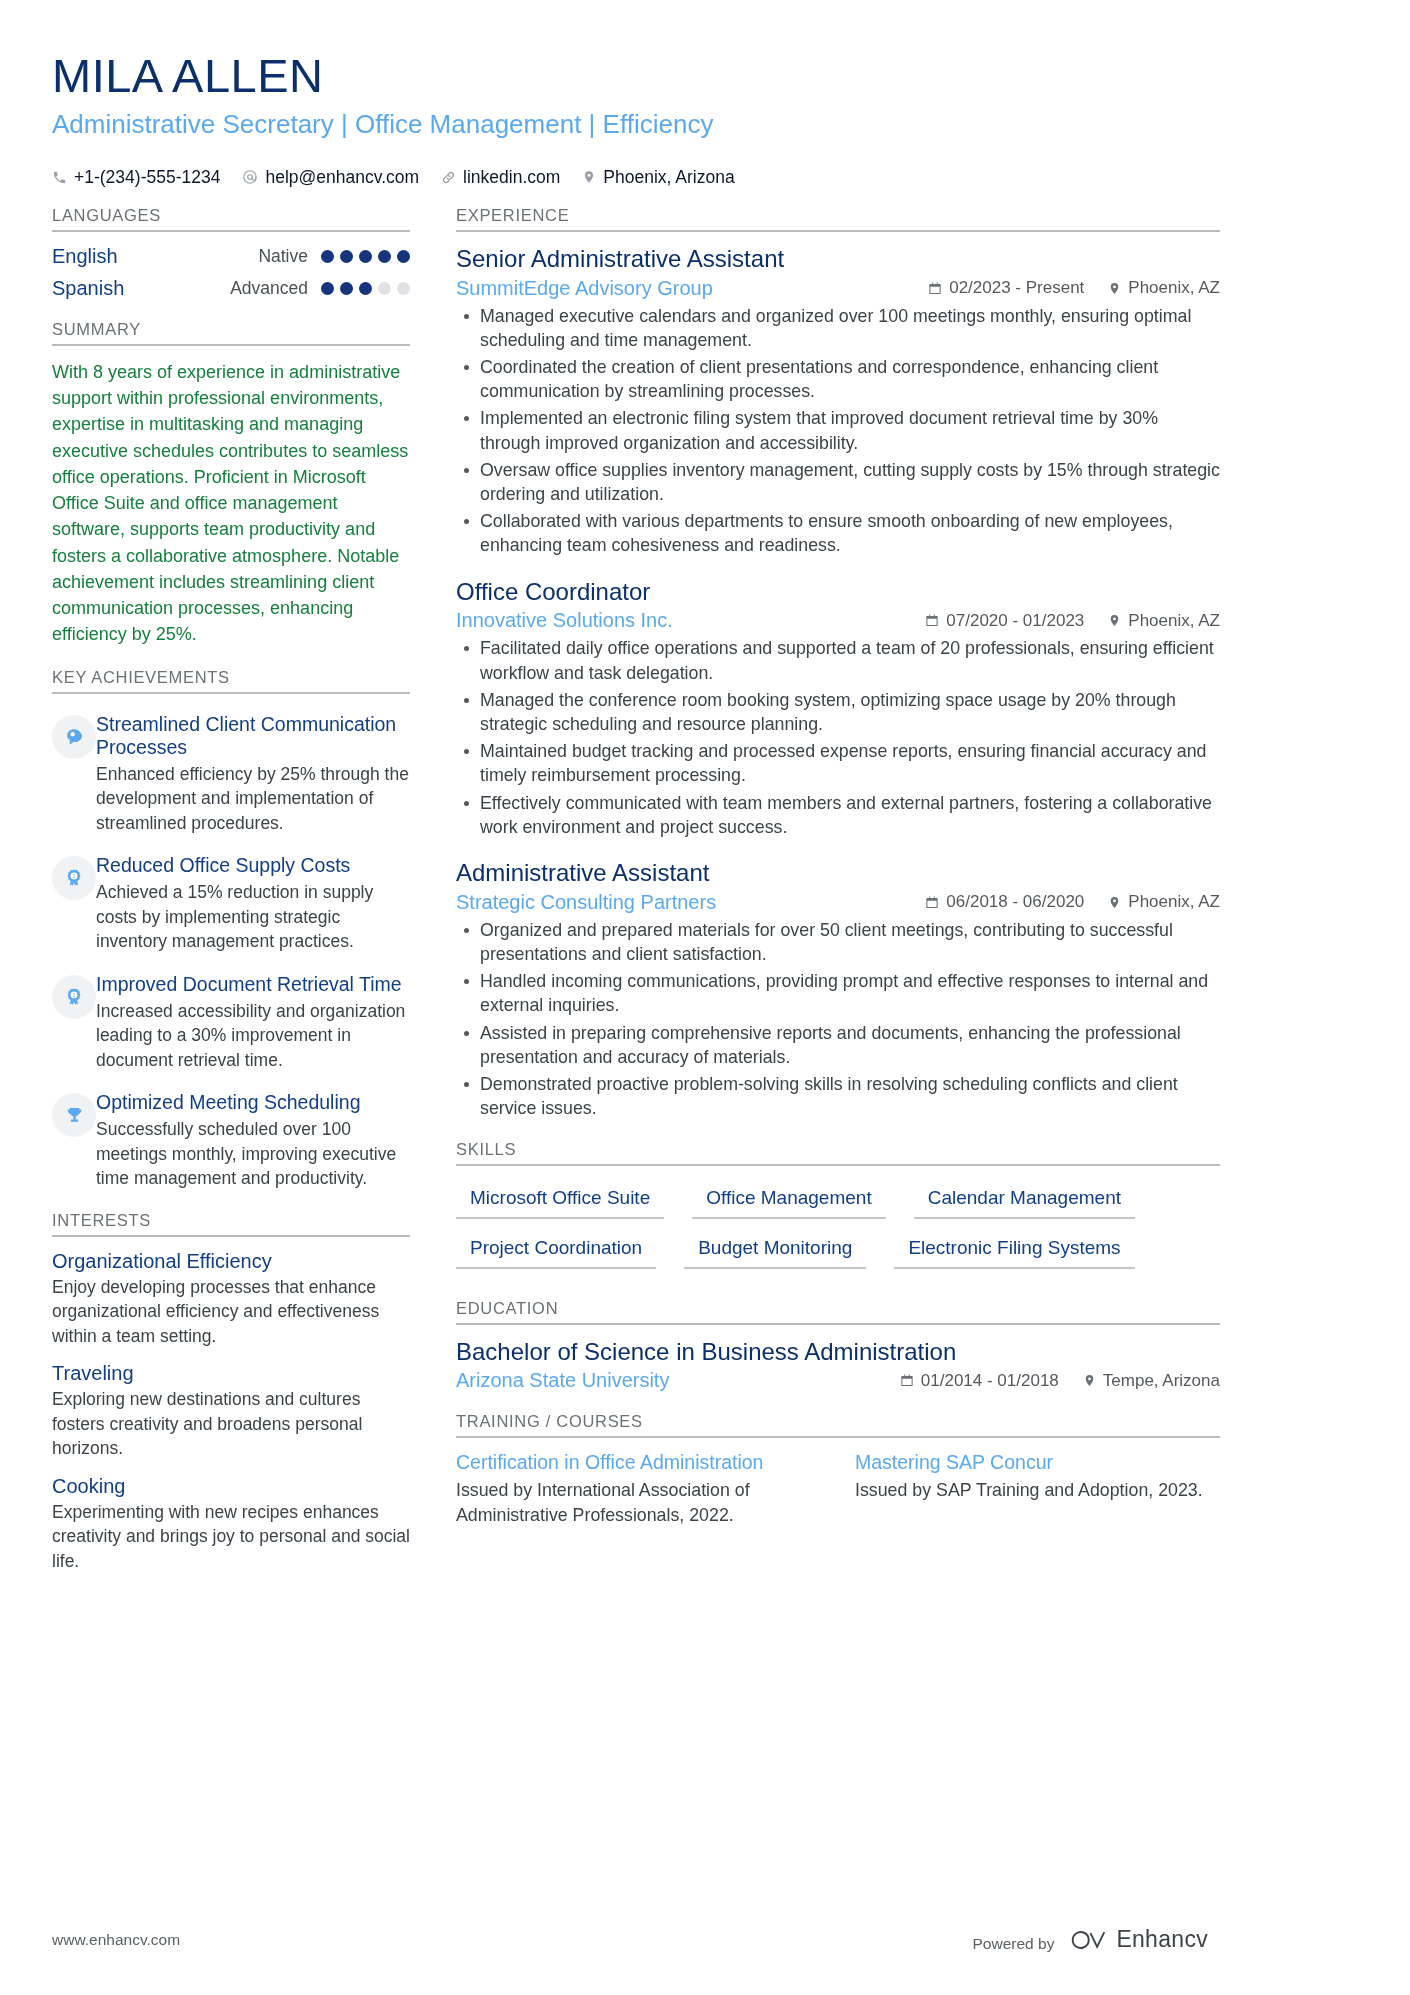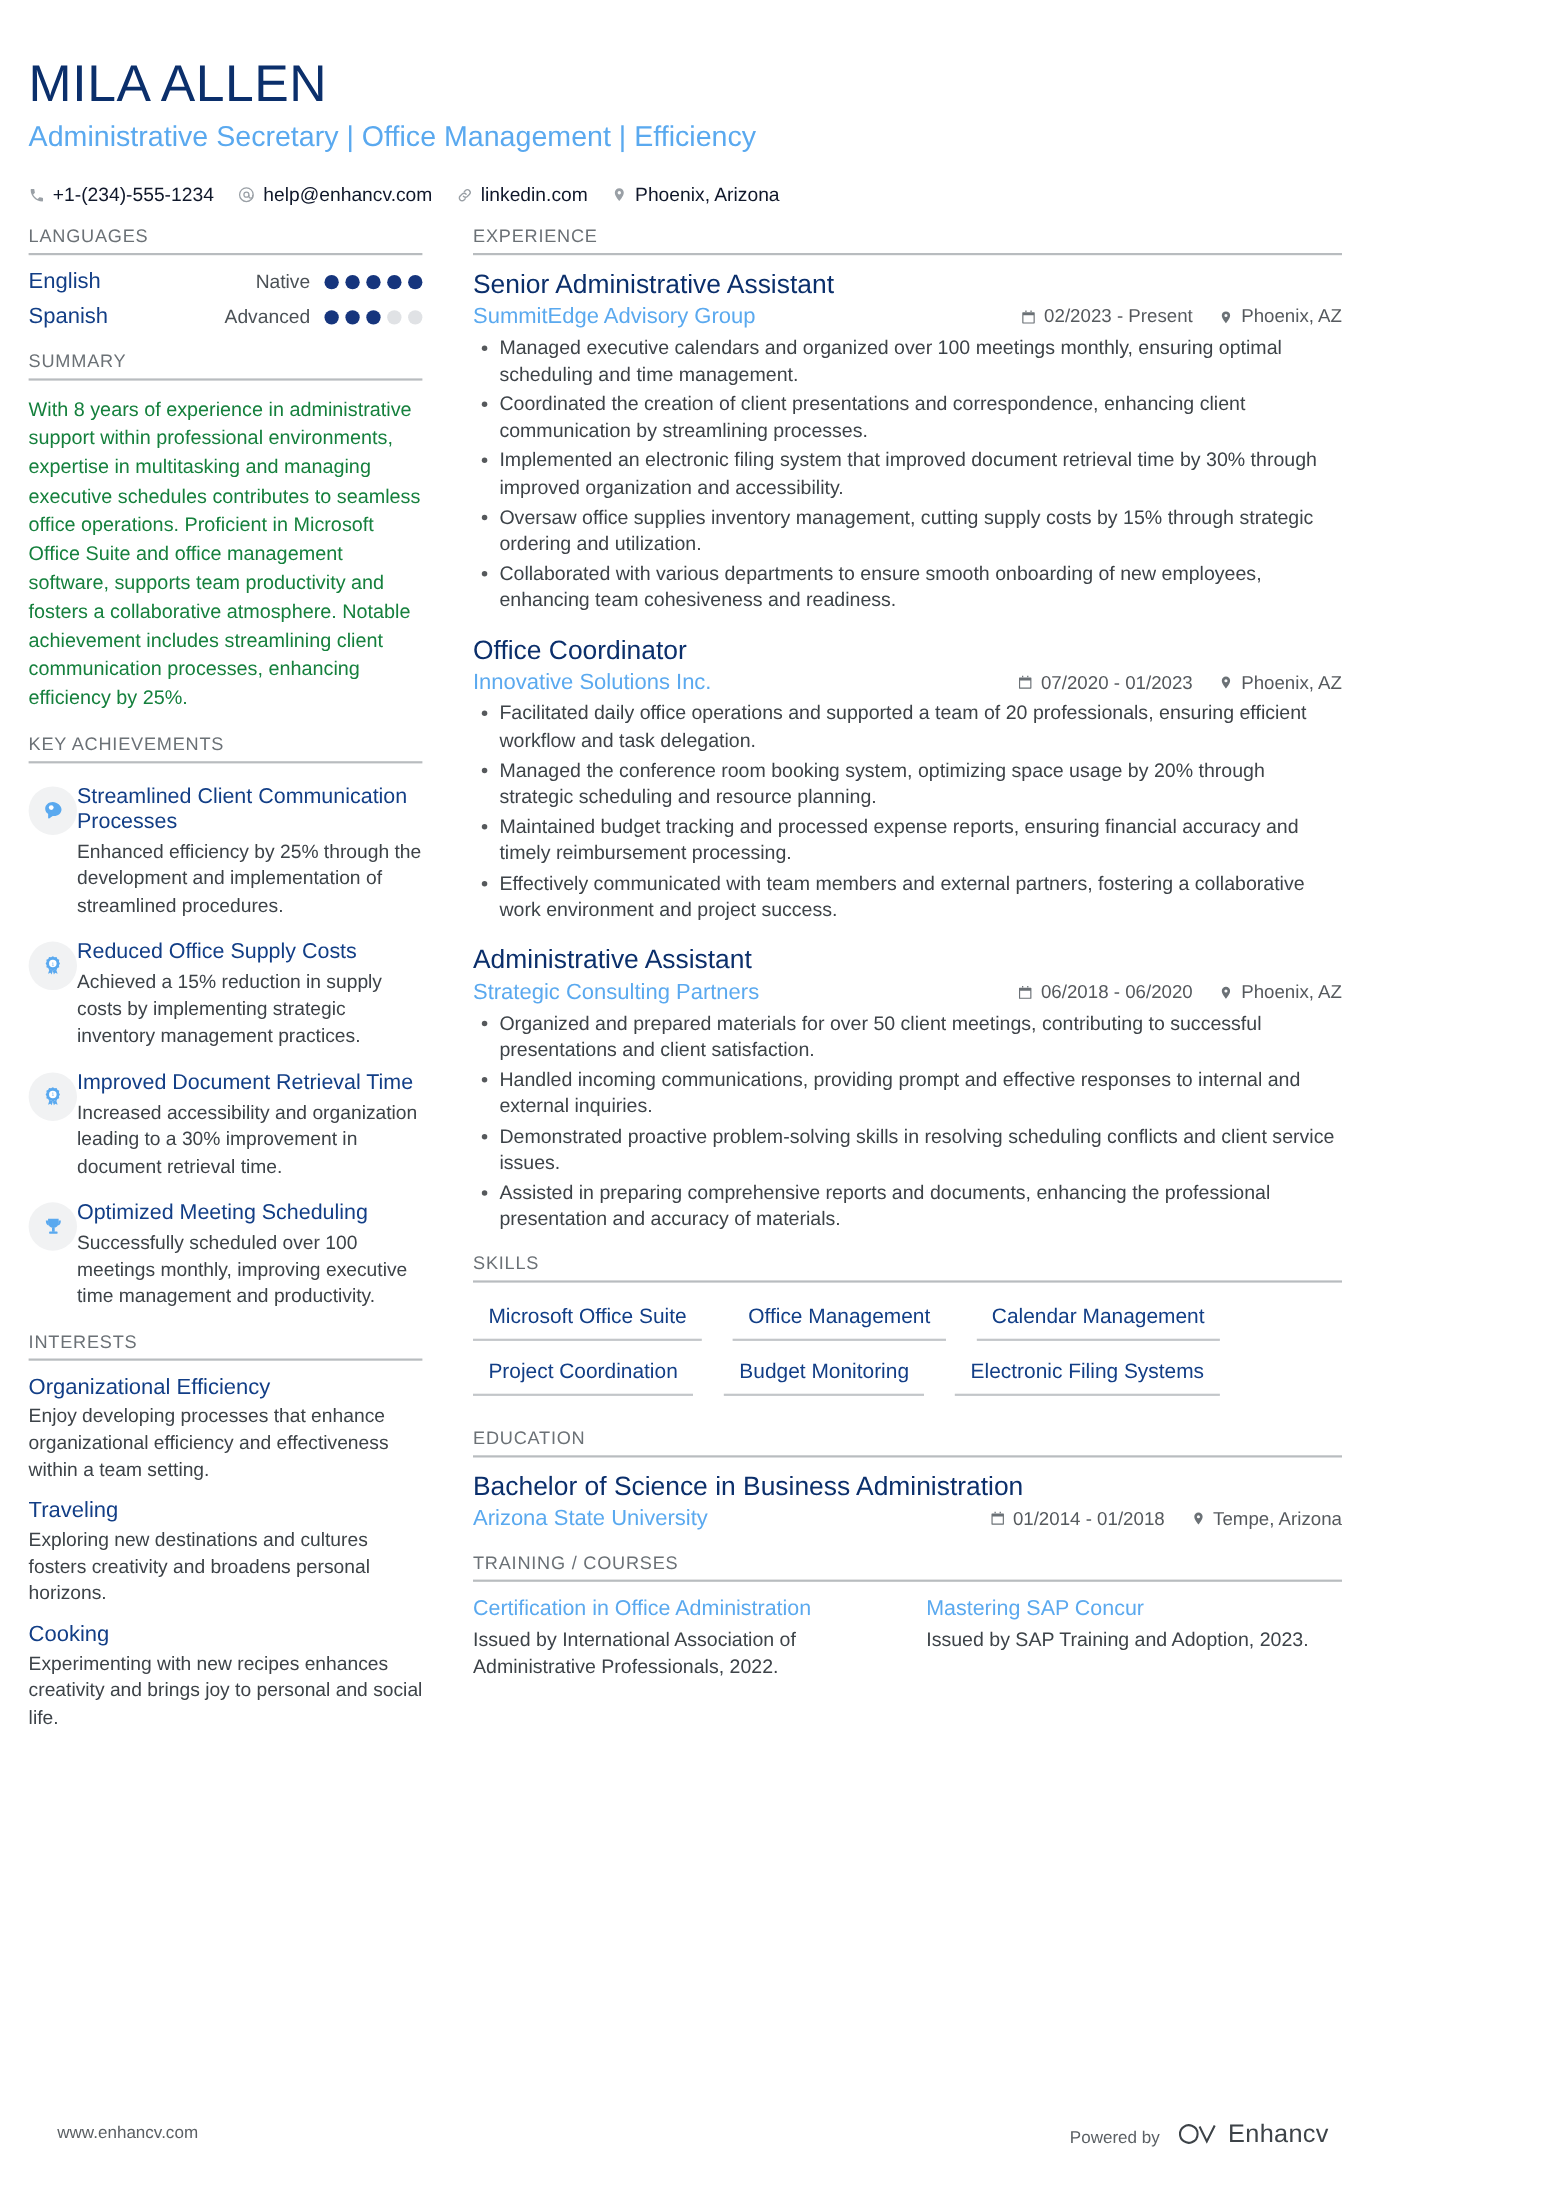--- a/index.html
+++ b/index.html
@@ -6,21 +6,21 @@
   html, body {
     width: 1410px;
     background: #ffffff;
     font-family: "Liberation Sans", sans-serif;
   }
   .page {
     position: relative;
     width: 1272px;
     min-height: 1995px;
     background: #fff;
-    padding: 50px 52px 0 26px;
+    padding: 50px 52px 0 52px;
   }
 
   
   .hdr-name {
     font-size: 47px;
     letter-spacing: 0.5px;
     color: #0b2f6b;
     font-weight: 400;
     line-height: 1.12;
   }
@@ -511,22 +511,22 @@
                 <svg width="13" height="15" viewBox="0 0 24 24" fill="currentColor">
                     <path d="M12 2a7 7 0 0 0-7 7c0 5.2 7 13 7 13s7-7.8 7-13a7 7 0 0 0-7-7zm0 9.6A2.6 2.6 0 1 1 12 6.4a2.6 2.6 0 0 1 0 5.2z"></path>
                   </svg>
               </span>
               <span>Phoenix, AZ</span>
             </span>
           </div>
           <ul class="bullets">
             <li>Organized and prepared materials for over 50 client meetings, contributing to successful presentations and client satisfaction.</li>
             <li>Handled incoming communications, providing prompt and effective responses to internal and external inquiries.</li>
+            <li>Assisted in preparing comprehensive reports and documents, enhancing the professional presentation and accuracy of materials.</li>
             <li>Demonstrated proactive problem-solving skills in resolving scheduling conflicts and client service issues.</li>
-            <li>Assisted in preparing comprehensive reports and documents, enhancing the professional presentation and accuracy of materials.</li>
           </ul>
         </div>
       </div>
 
       <div class="sec">
         <div class="sec-title">SKILLS</div>
         <div class="sec-rule"></div>
         <div class="skills-wrap">
           <span class="skill">Microsoft Office Suite</span>
           <span class="skill">Office Management</span>

